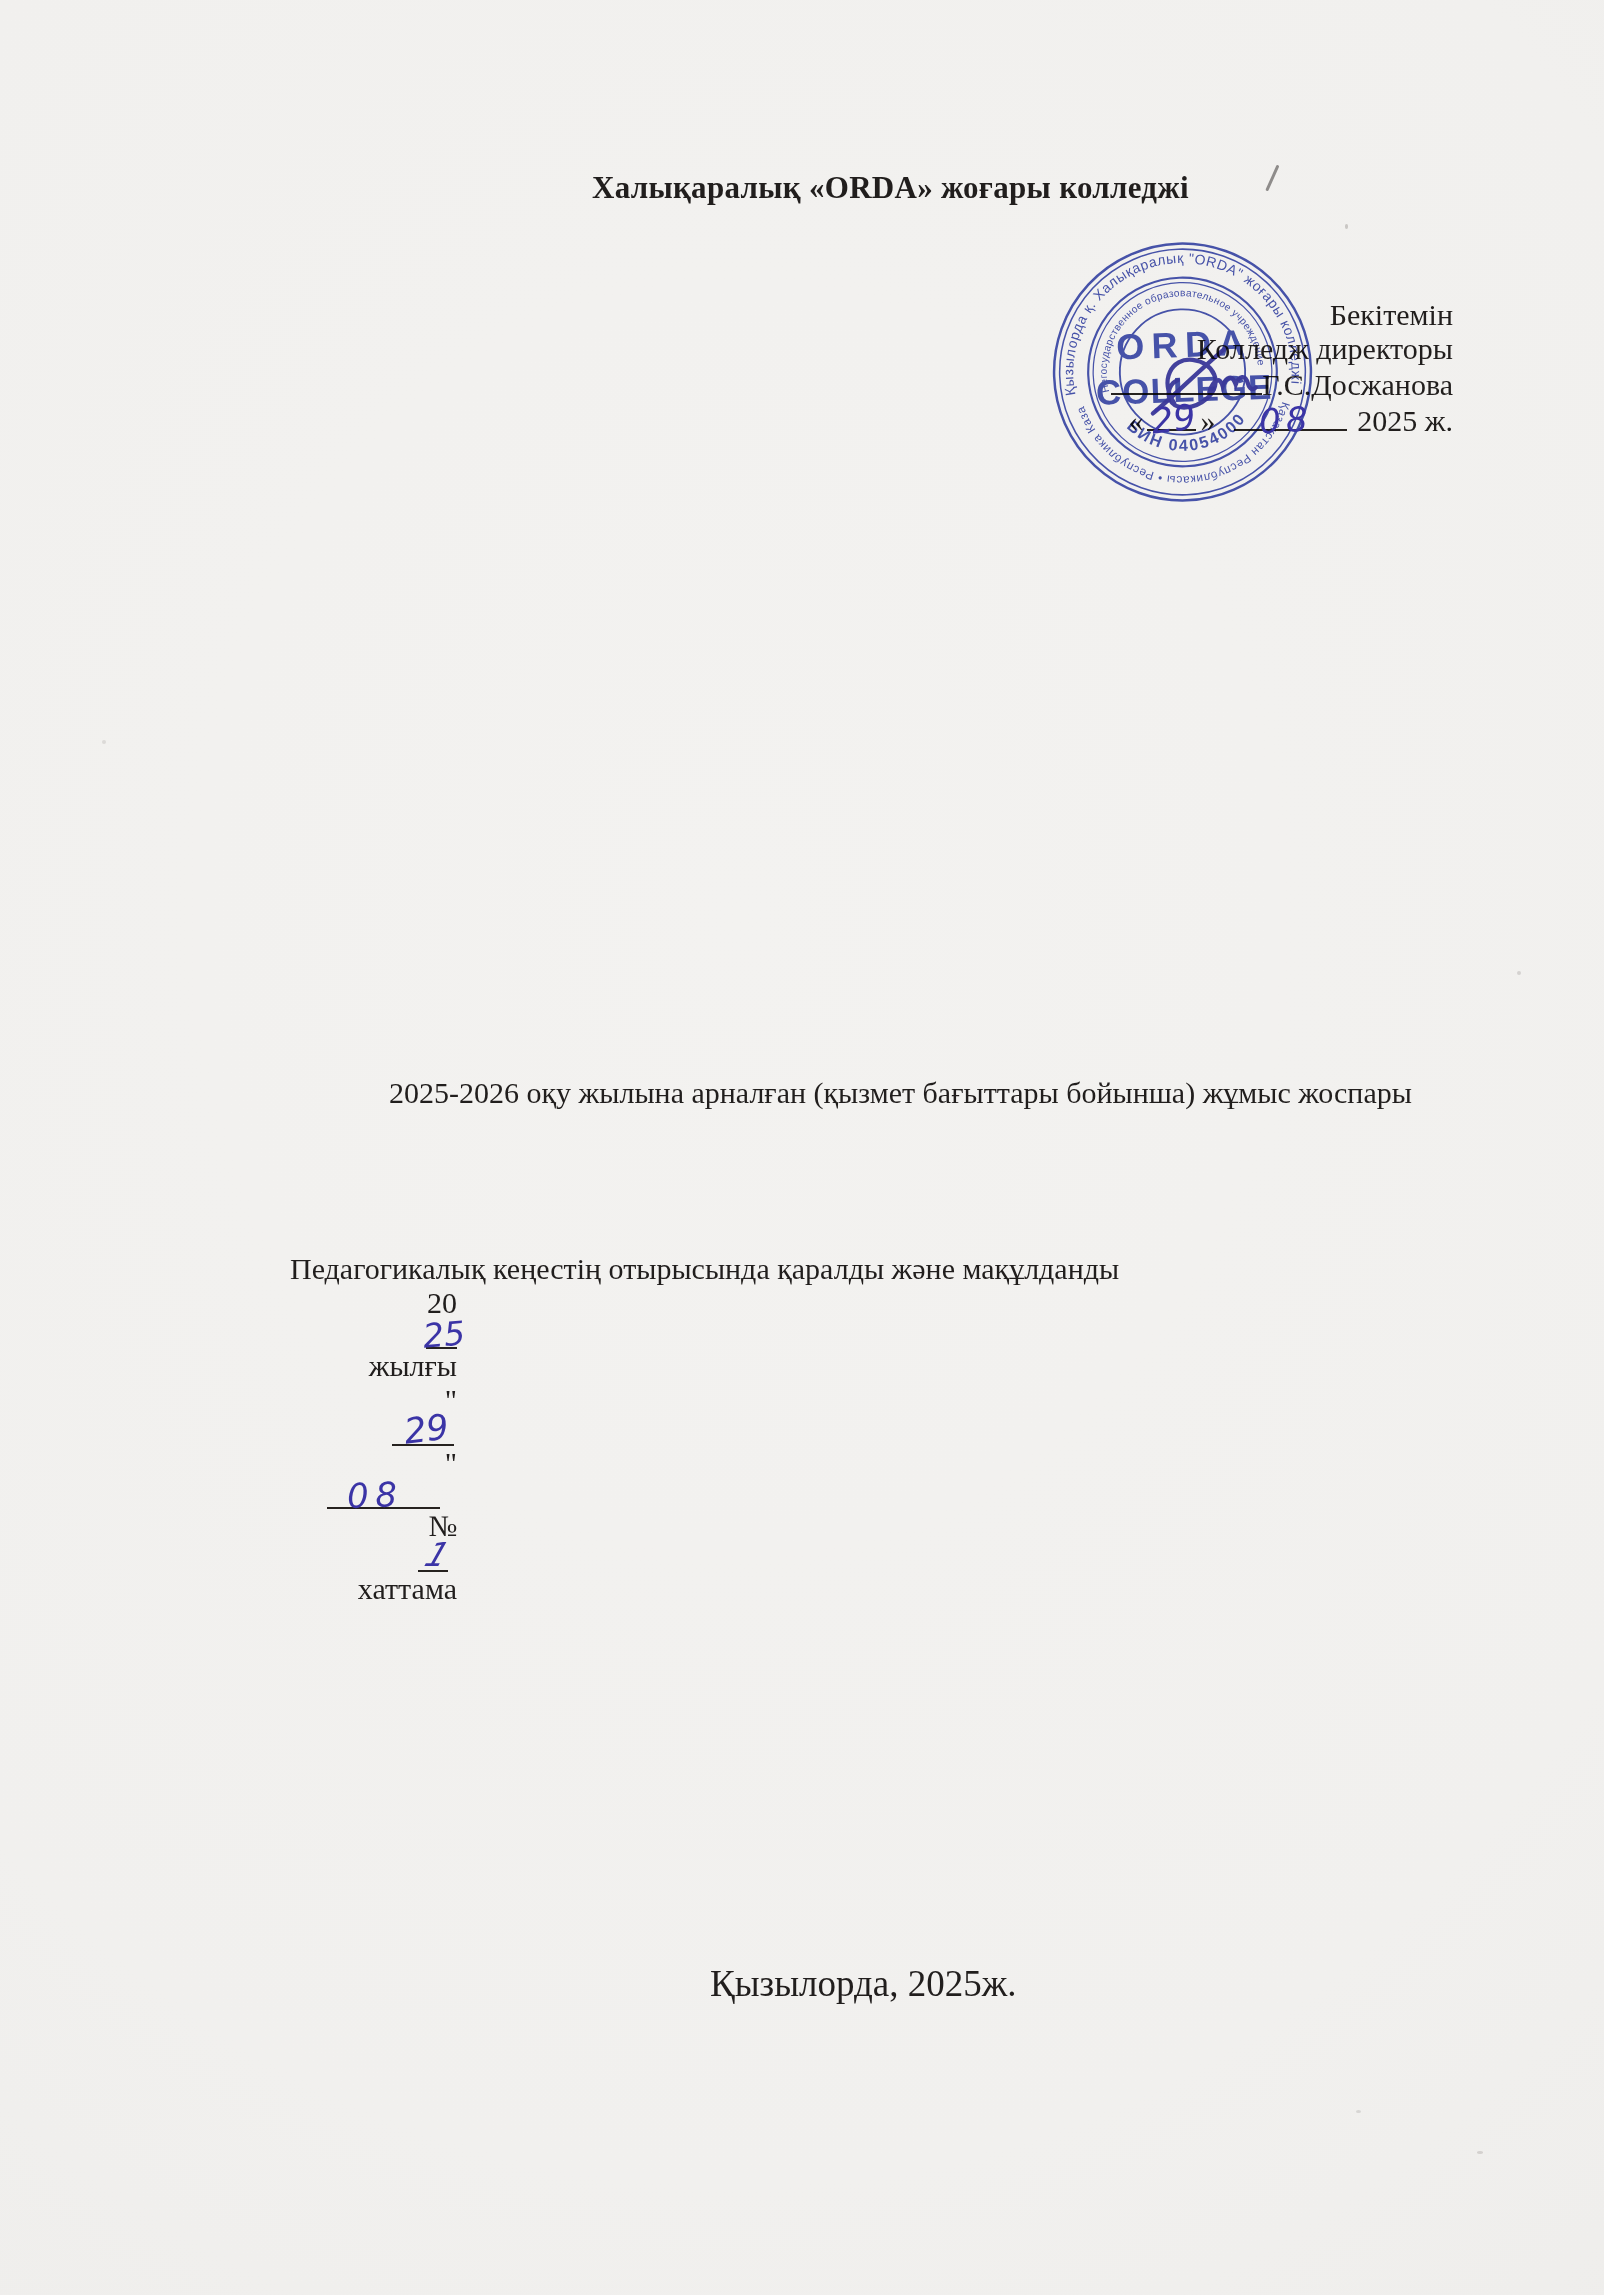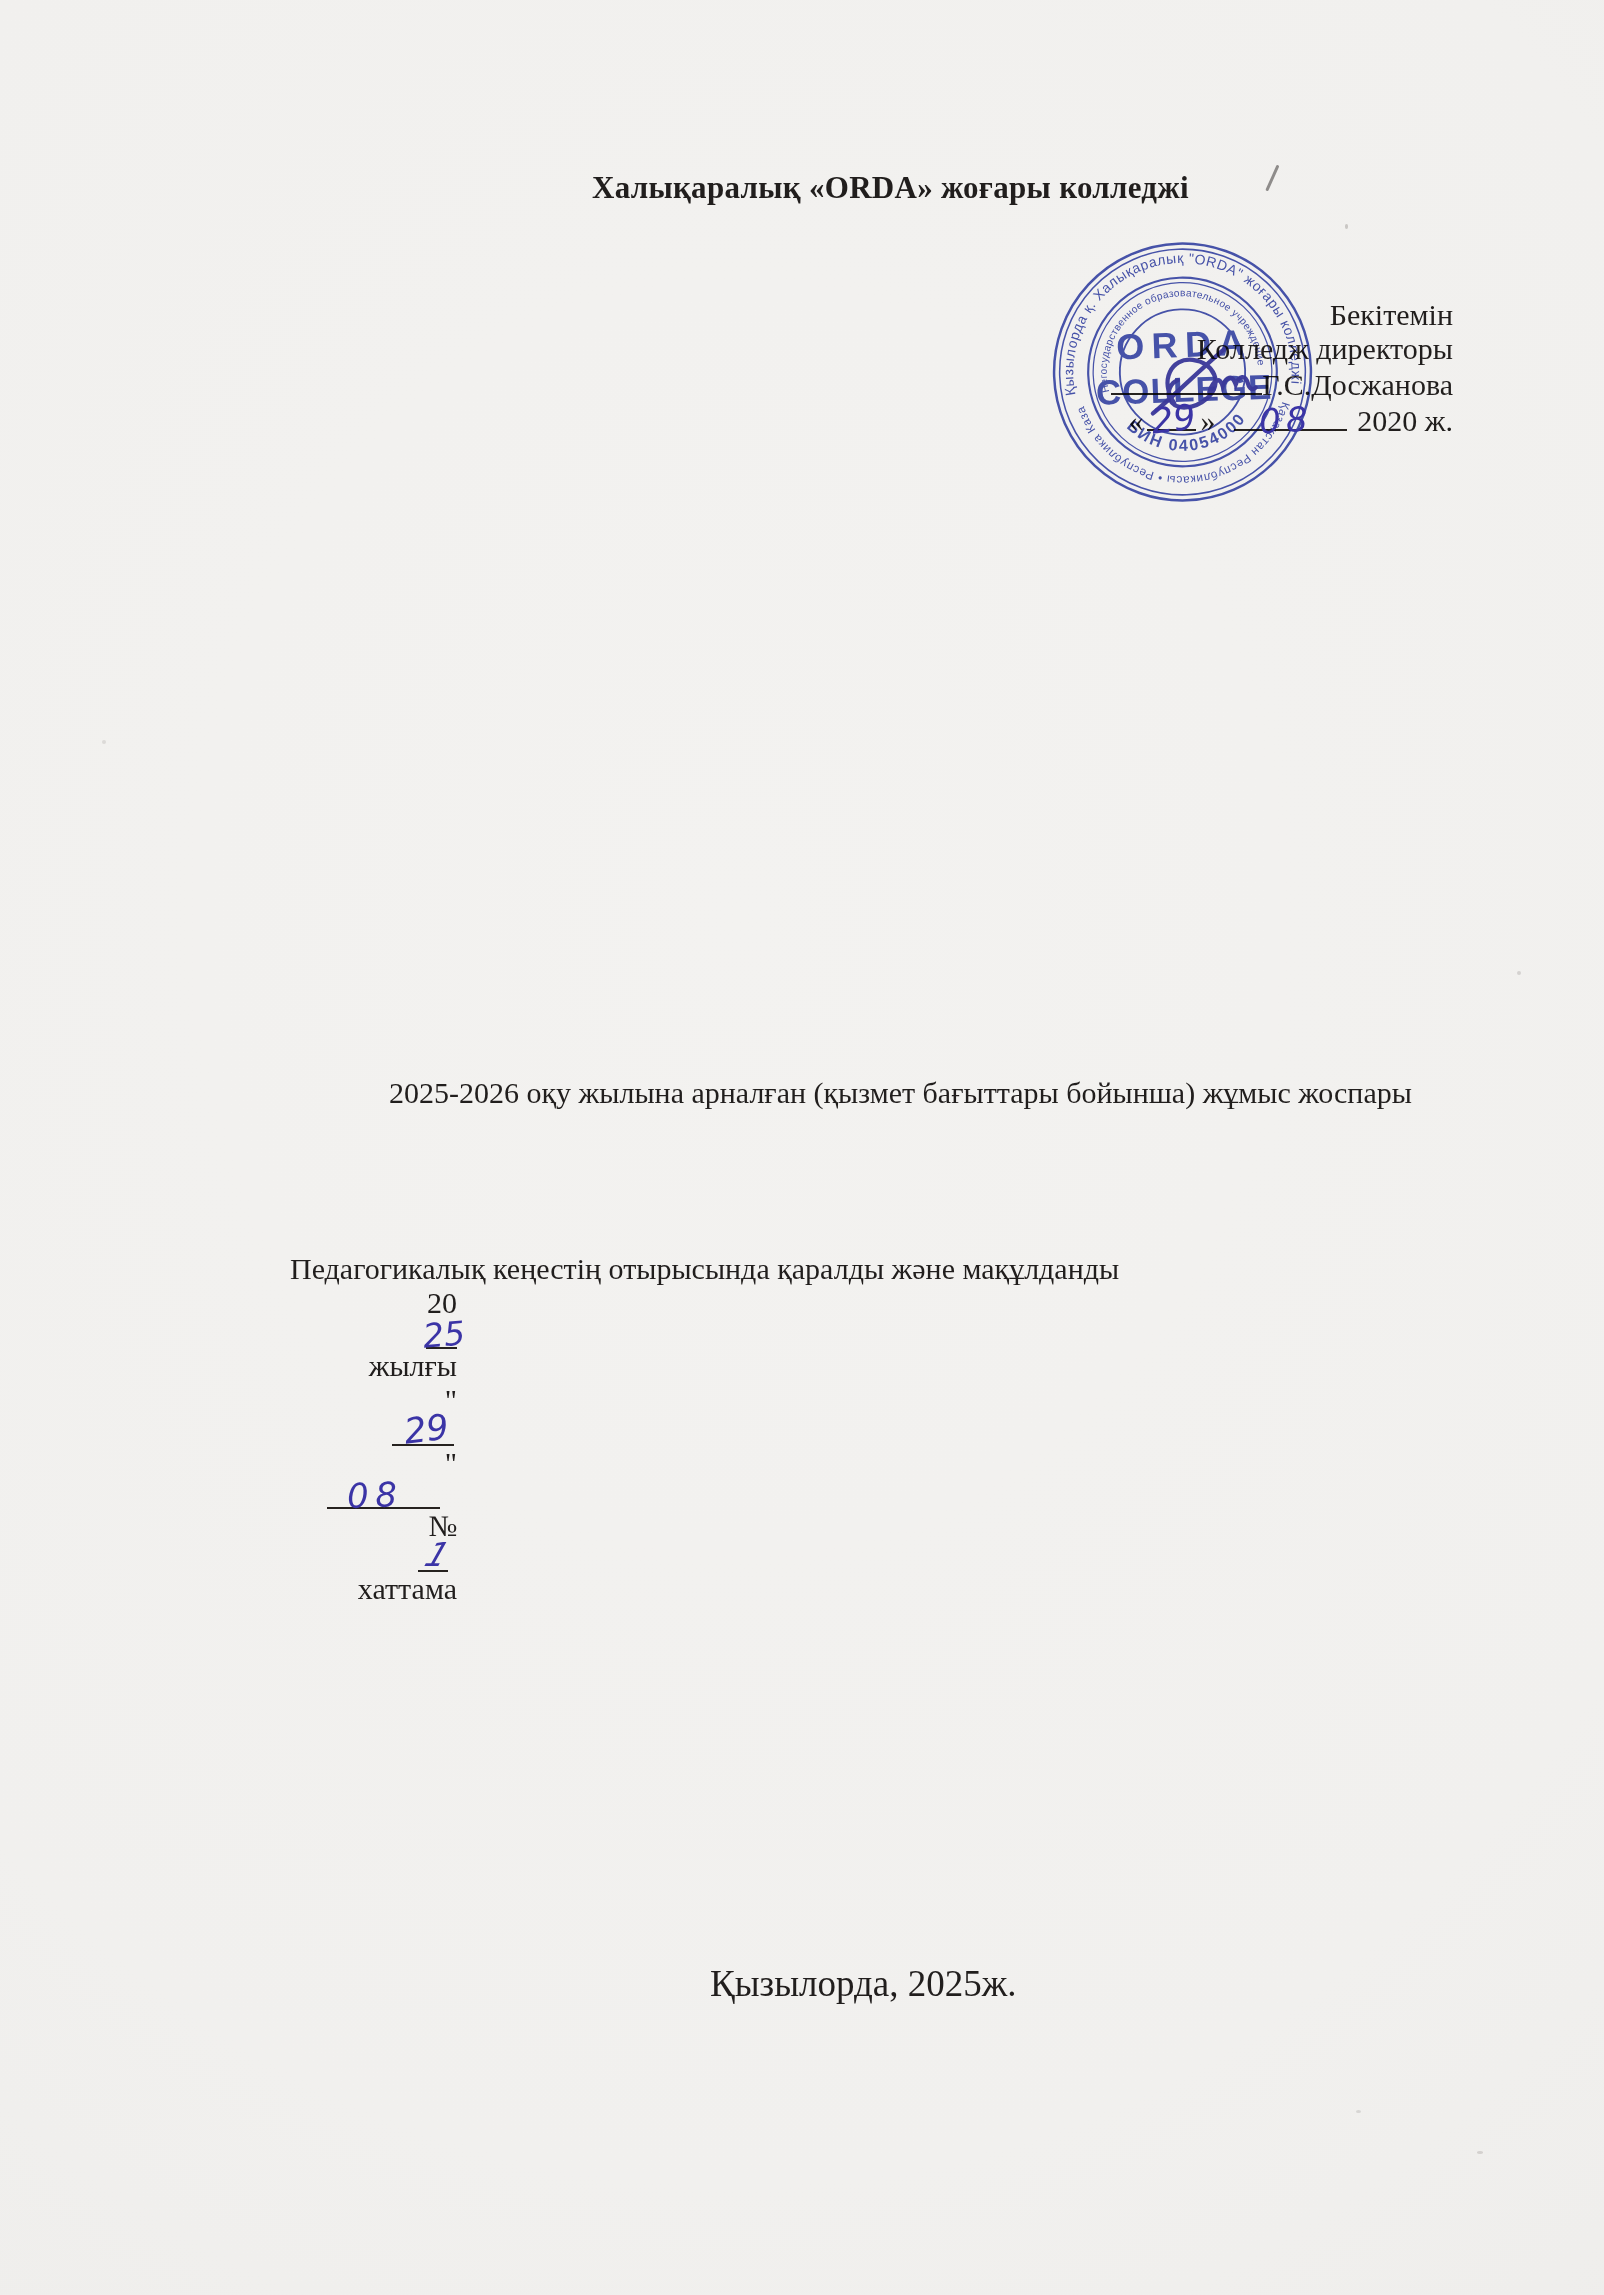--- a/index.html
+++ b/index.html
@@ -72,21 +72,21 @@
     </div>
     <div class="row">
       <span>«</span>
       <span class="bl bl-day-a">
         <span class="hw hw-day-a">29</span>
       </span>
       <span>»</span>
       <span class="bl bl-month-a">
         <span class="hw hw-month-a">08</span>
       </span>
-      <span>2020 ж.</span>
+      <span>2025 ж.</span>
     </div>
   </div>
 
   <svg class="stamp" viewBox="0 0 440 440">
     <defs>
       <path id="op" d="M 47.8 256.6 A 176 176 0 1 1 392.2 256.6" fill="none"></path>
       <path id="ob" d="M 380.7 269.1 A 168 168 0 0 1 59.3 269.1" fill="none"></path>
       <path id="ip" d="M 102.2 251.6 A 122 122 0 1 1 337.8 251.6" fill="none"></path>
       <path id="bb" d="M 119.9 298.2 A 127 127 0 0 0 320.1 298.2" fill="none"></path>
     </defs>

